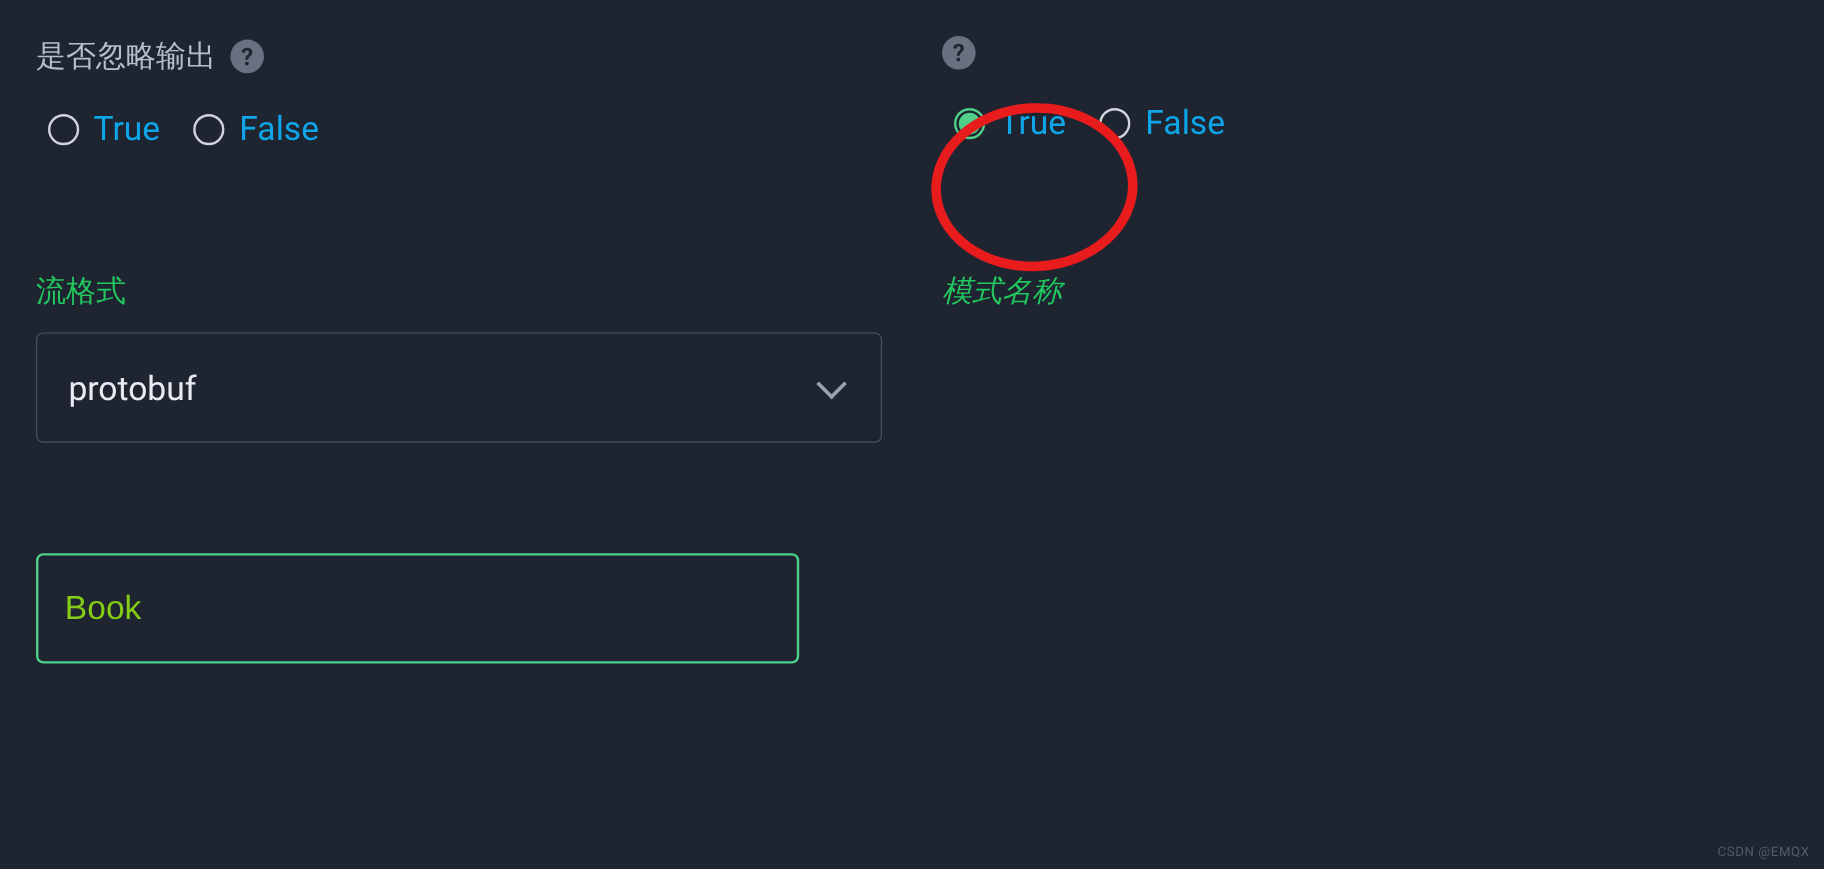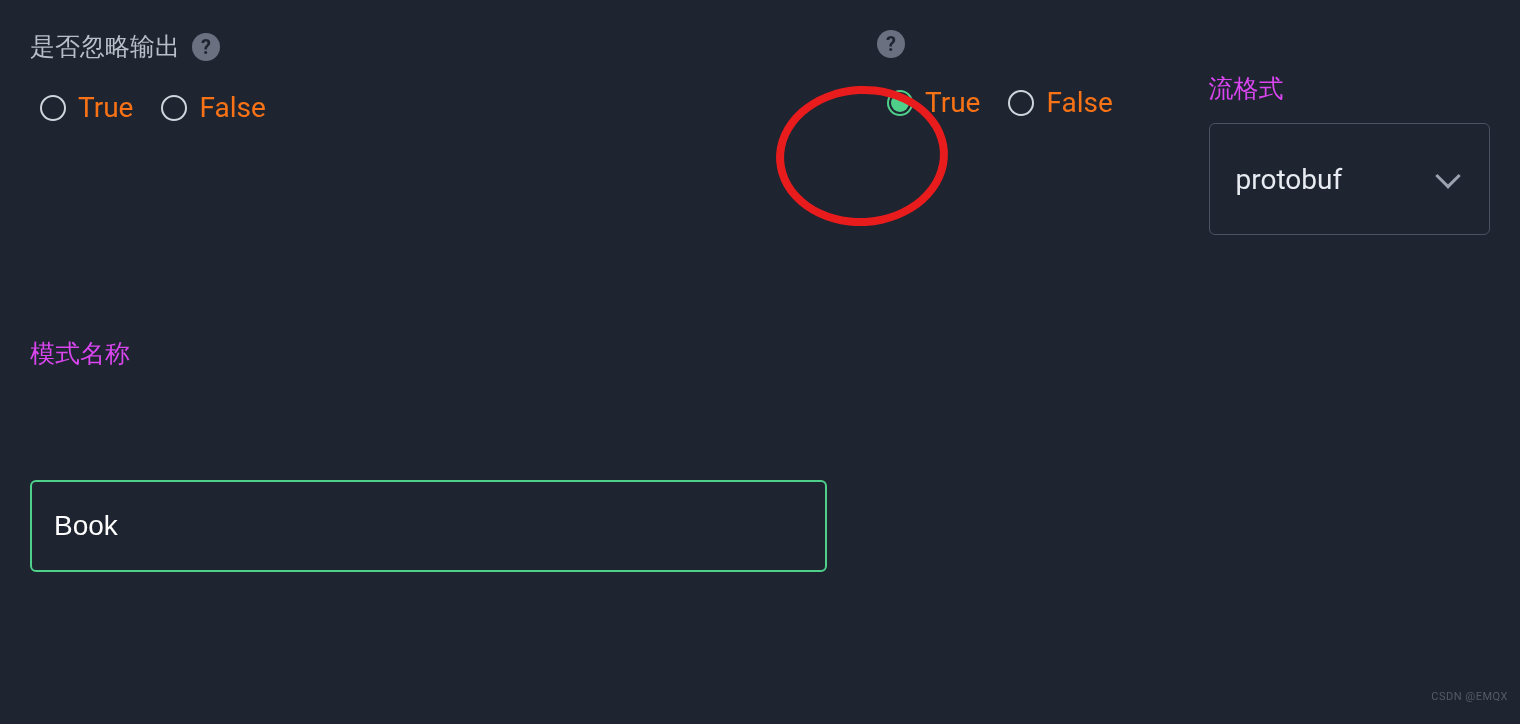--- a/index.html
+++ b/index.html
@@ -11,41 +11,41 @@
       background: #1e2430;
       color: #c0c6d0;
       font-family: -apple-system, BlinkMacSystemFont, "Segoe UI", Roboto, "Helvetica Neue", Arial, sans-serif;
       width: 1520px;
       height: 724px;
       padding: 30px;
       position: relative;
     }
     .form-grid {
       display: grid;
-      grid-template-columns: 1fr 1fr 1fr;
+      grid-template-columns: 1fr 1fr;
       column-gap: 50px;
       row-gap: 60px;
     }
     .form-field {
       display: flex;
       flex-direction: column;
     }
     .field-label-row {
       display: flex;
       align-items: center;
       gap: 12px;
       margin-bottom: 28px;
     }
     .field-label {
       font-size: 25px;
       color: #b8bec8;
     }
     .field-label-simple {
       font-size: 25px;
-      color: #d946ef;
+      color: #22c55e;
       margin-bottom: 18px;
     }
     .help-icon {
       width: 28px;
       height: 28px;
       border-radius: 50%;
       background: #6a7080;
       color: #1e2430;
       display: flex;
       align-items: center;
@@ -79,26 +79,26 @@
       border-color: #4fd08a;
     }
     .radio-dot {
       width: 18px;
       height: 18px;
       background: #4fd08a;
       border-radius: 50%;
     }
     .radio-label {
       font-size: 28px;
-      color: #f97316;
+      color: #0ea5e9;
     }
     .select-box {
       border: 1px solid #4a5262;
       border-radius: 6px;
-      height: 112px;
+      height: 92px;
       display: flex;
       align-items: center;
       justify-content: space-between;
       padding: 0 26px;
       cursor: pointer;
       background: transparent;
     }
     .select-value {
       font-size: 28px;
       color: #e8ecf2;
@@ -111,43 +111,43 @@
       transform: rotate(45deg);
       margin-right: 6px;
       margin-top: -6px;
     }
     .text-input {
       border: 2px solid #4fd08a;
       border-radius: 6px;
       height: 92px;
       padding: 0 22px;
       font-size: 28px;
-      color: #ffffff;
+      color: #84cc16;
       background: transparent;
       outline: none;
-      width: 797px;
+      width: 636px;
     }
     .highlight-ellipse {
       position: absolute;
       border: 8px solid #e81c1c;
       border-radius: 50%;
       width: 172px;
       height: 140px;
       left: 776px;
       top: 86px;
       pointer-events: none;
       transform: rotate(-3deg);
     }
     .radio-row-1 {
       position: relative;
     }
     .watermark {
       position: absolute;
       right: 12px;
-      bottom: 21px;
+      bottom: 8px;
       font-size: 11px;
       color: #555b66;
       letter-spacing: 0.5px;
     }
     .span-full {
       grid-column: 1 / 2;
       padding-top: 32px;
     }
   </style>
 </head>
@@ -191,21 +191,21 @@
   </div>
 
   <div class="form-field" style="padding-top:42px;">
     <span class="field-label-simple">流格式</span>
     <div class="select-box">
       <span class="select-value">protobuf</span>
       <span class="chevron-down"></span>
     </div>
   </div>
 
-  <div class="form-field" style="padding-top:42px;">
+  <div class="form-field" style="padding-top:42px;font-style:italic;">
     <span class="field-label-simple">模式名称</span>
   </div>
 
   <div class="form-field span-full">
     <input type="text" class="text-input" value="Book" style="">
   </div>
 
 </div>
 
 <div class="highlight-ellipse"></div>

